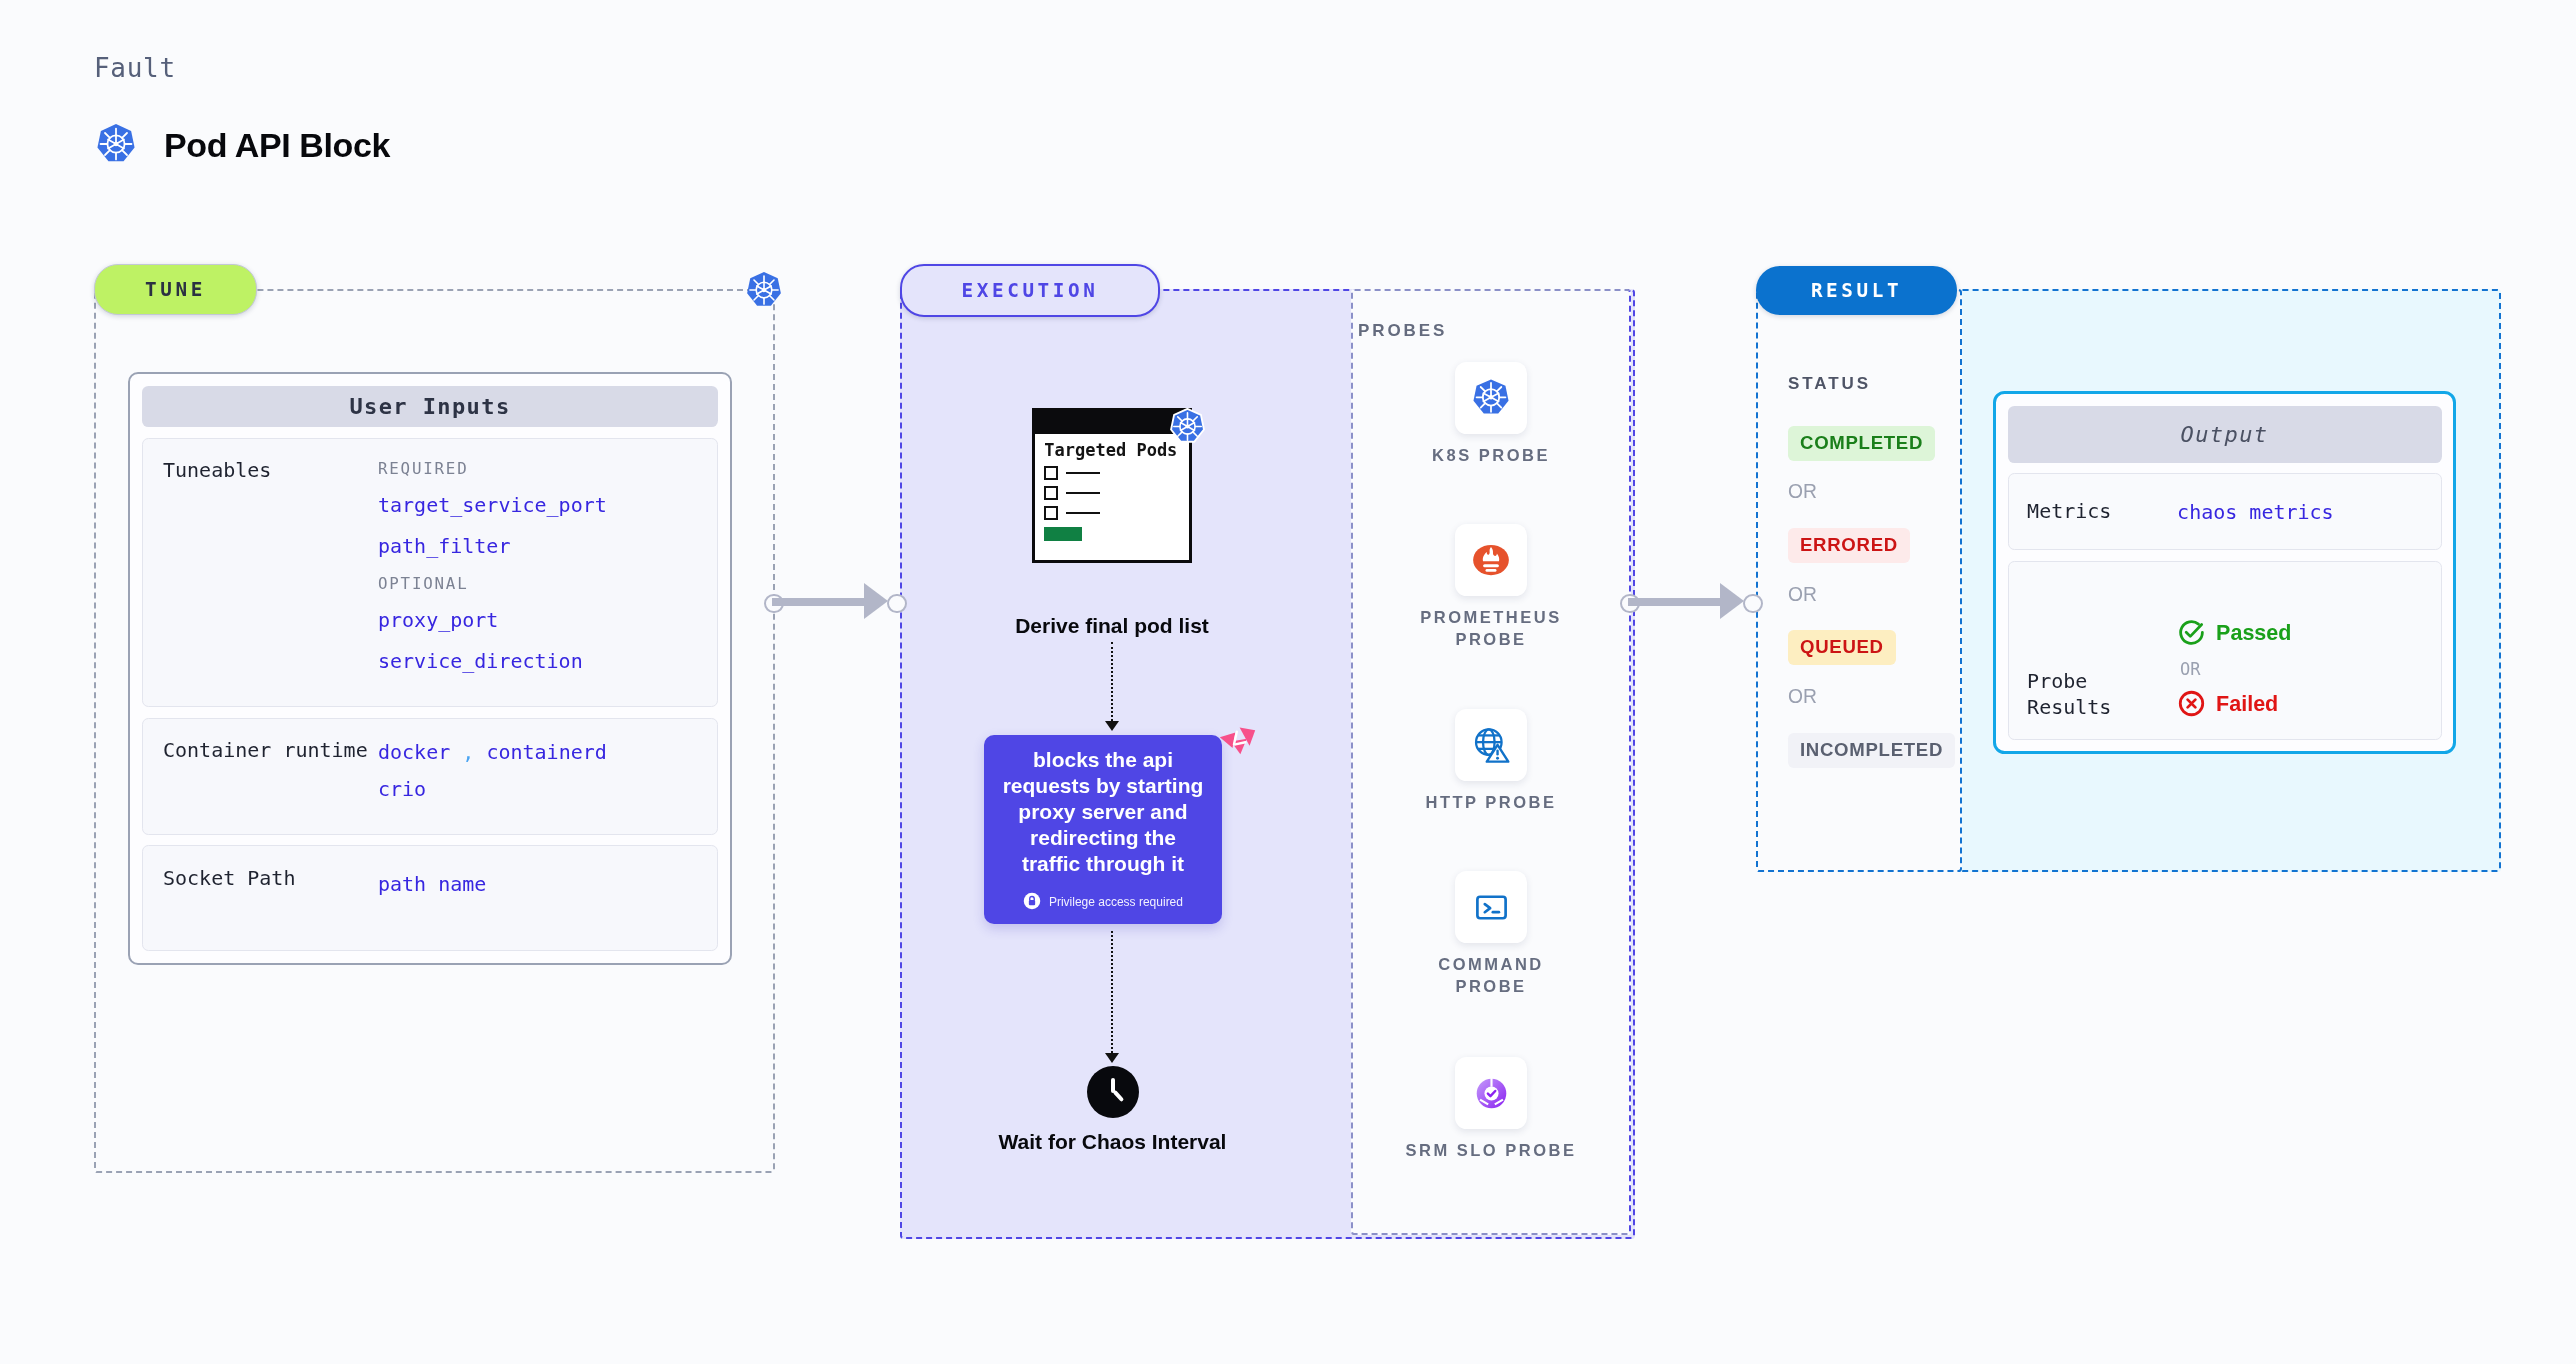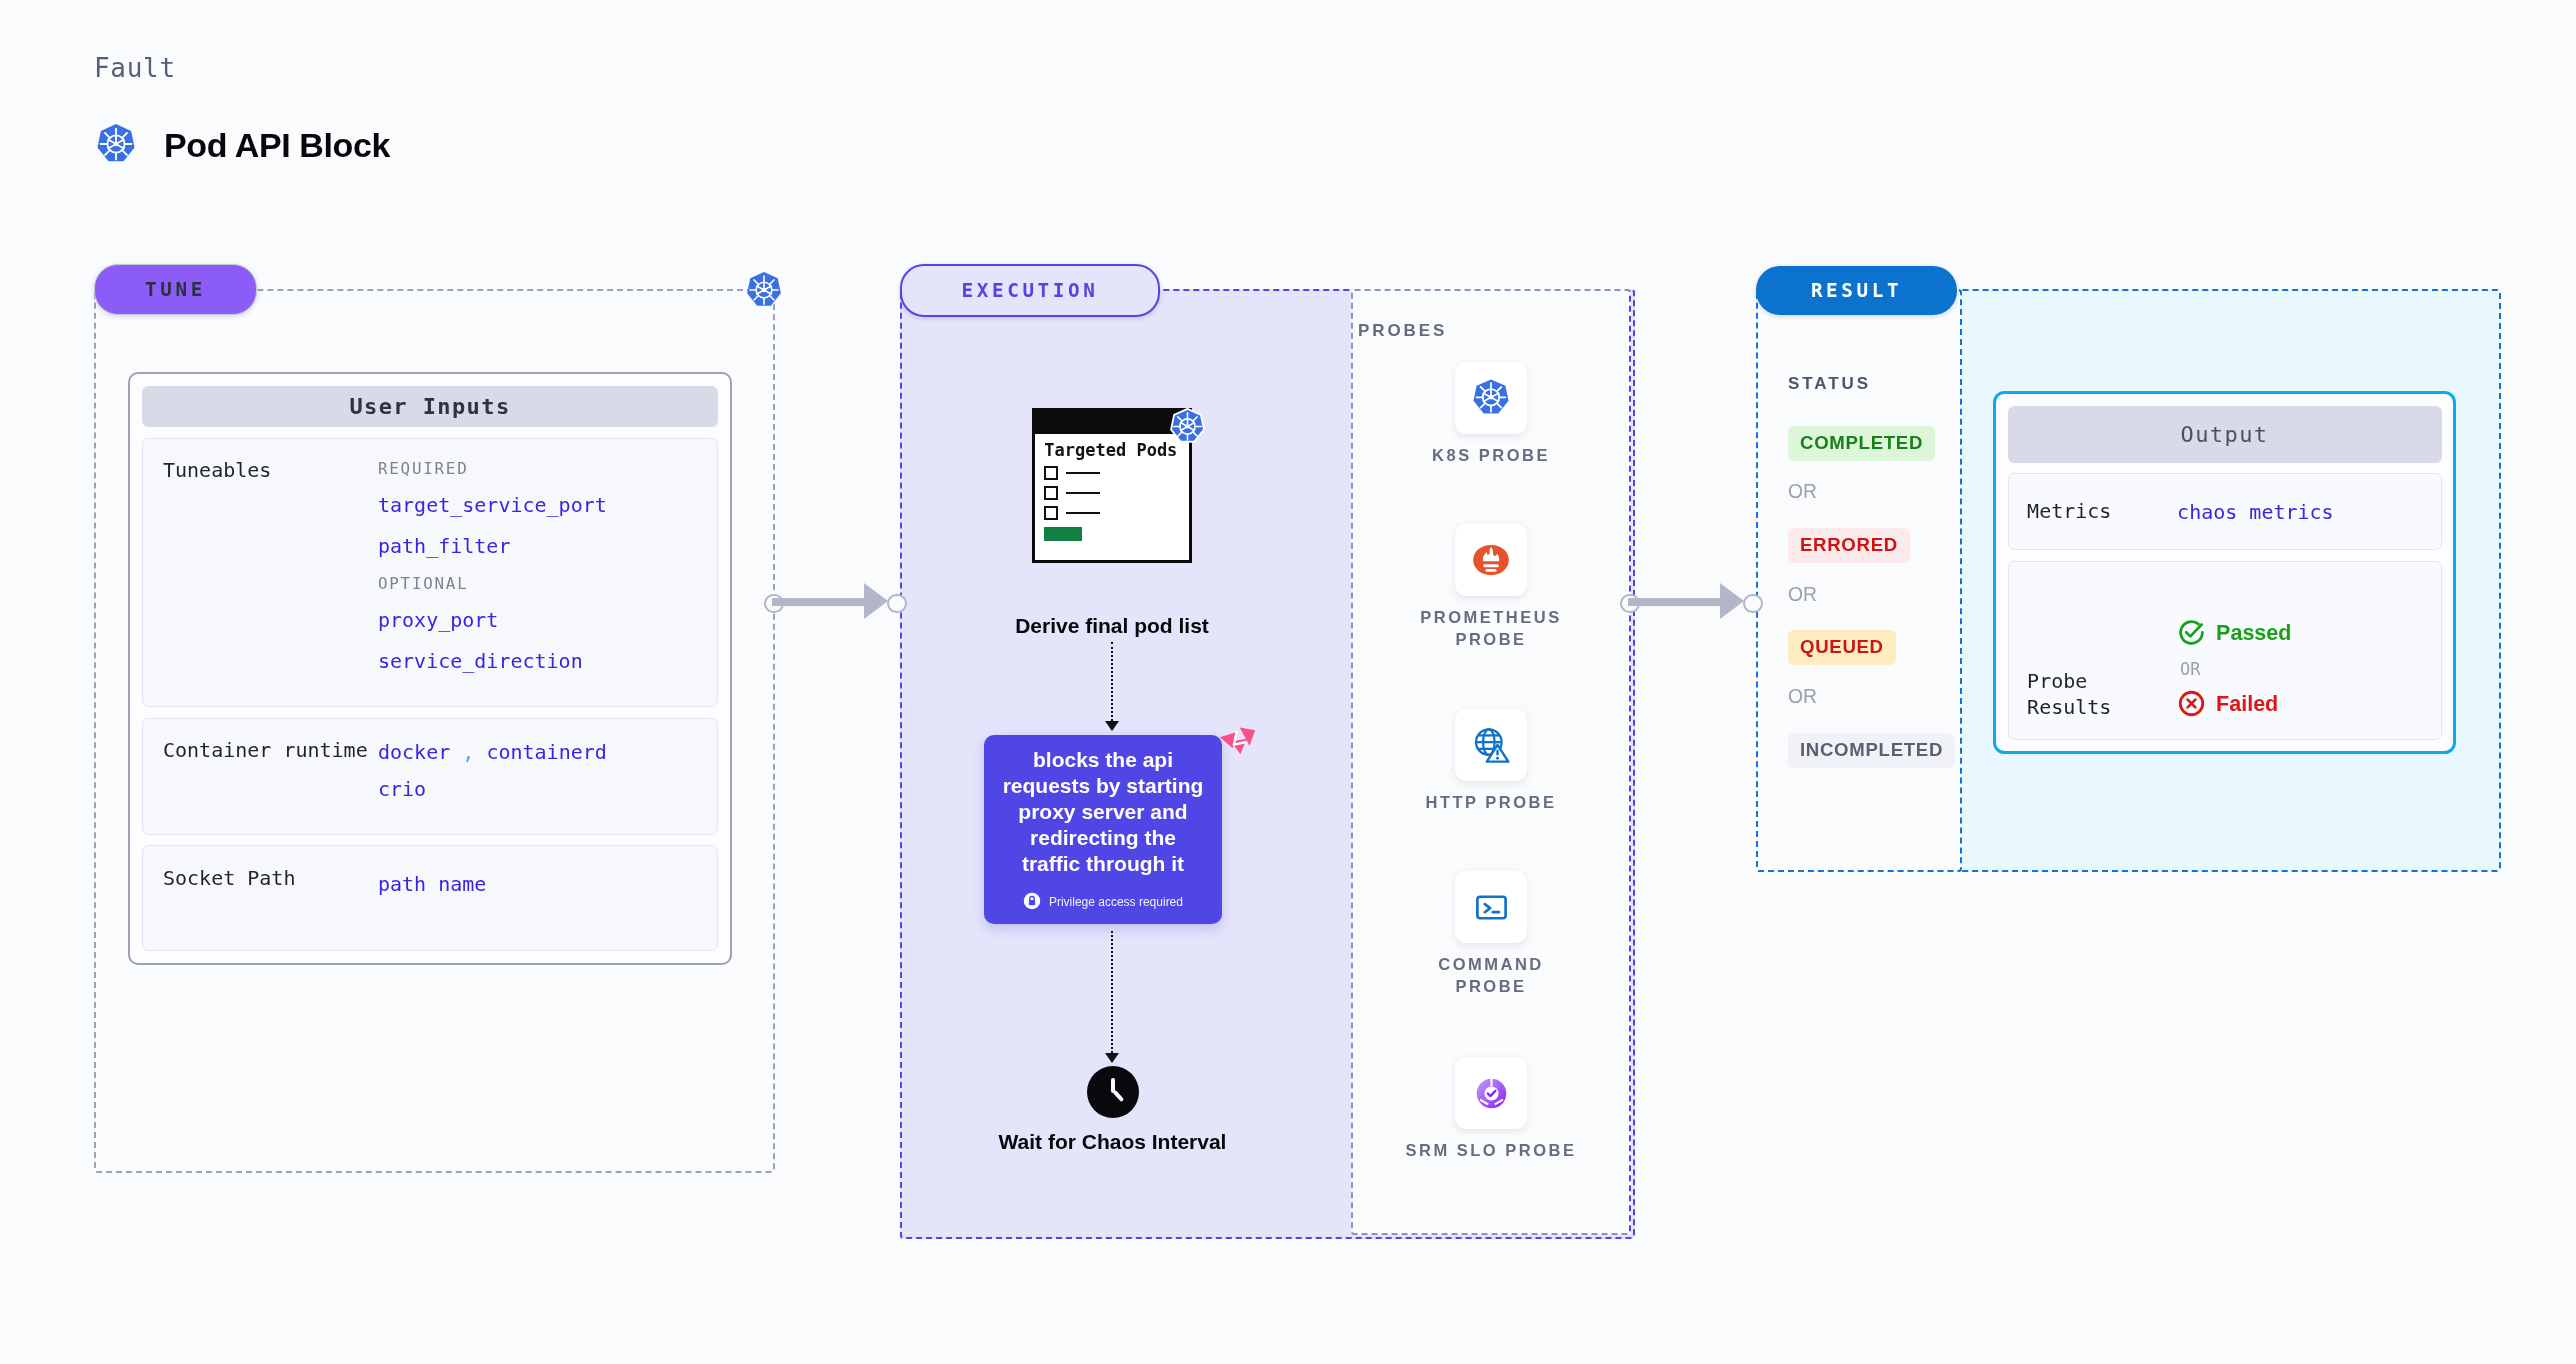--- a/index.html
+++ b/index.html
@@ -21,21 +21,21 @@
 
   
   .sect-tag{
     position:absolute;z-index:6;
     height:49px;border-radius:24px;
     display:flex;align-items:center;justify-content:center;
     font-family:"DejaVu Sans Mono","Liberation Mono",monospace;
     font-size:19.3px;font-weight:bold;letter-spacing:3.6px;
     box-shadow:0 1.4px 5px rgba(30,40,80,.18);
   }
-  .tag-tune{left:94px;top:264px;width:161px;background:#8b5cf6;border:1.8px solid #c3c8d6;color:#2b3142;}
+  .tag-tune{left:94px;top:264px;width:161px;background:#bef264;border:1.8px solid #c3c8d6;color:#2b3142;}
   .tag-exec{left:900px;top:264px;width:256px;background:#e4e4fb;border:2.1px solid #4f46e5;color:#4f46e5;}
   .tag-result{left:1756px;top:266px;width:201px;background:#0b72ce;border:none;color:#ffffff;}
 
   .dashbox{position:absolute;border-radius:3.6px;}
 
   
   #tune-box{left:94px;top:289px;width:677px;height:880px;
      border:2.1px dashed #9aa2b4;background:transparent;}
   
   #exec-box{left:900px;top:289px;width:731px;height:946px;
@@ -153,21 +153,21 @@
   .orlbl{position:absolute;left:1788px;font-size:19.3px;color:#9aa0b0;}
 
   #out-card{
     position:absolute;left:1993px;top:391px;width:463px;
     border:3.6px solid #12a7e8;border-radius:11.5px;background:#fdfdff;
     padding:11.5px;box-sizing:border-box;
   }
   #out-head{background:#d8dae7;border-radius:6.4px;height:57px;
     display:flex;align-items:center;justify-content:center;
     font-family:"DejaVu Sans Mono","Liberation Mono",monospace;
-    font-size:22px;color:#4b5163;letter-spacing:1.4px;}
+    font-size:22px;color:#4b5163;letter-spacing:1.4px;font-style:italic;}
   .out-row{margin-top:10.7px;border:1.4px solid #e3e5ee;border-radius:6.4px;background:#f9fafd;
     padding:18.6px 18.6px;display:flex;align-items:flex-end;box-sizing:border-box;}
   .out-label{font-family:"DejaVu Sans Mono","Liberation Mono",monospace;
     font-size:20px;color:#1f2330;width:150px;flex:none;line-height:1.32;}
   .out-val{font-family:"DejaVu Sans Mono","Liberation Mono",monospace;
     font-size:20px;color:#3726e0;}
   .pr-line{display:flex;align-items:center;gap:10px;}
   .pr-text{font-size:21.5px;font-weight:bold;}
   .pr-or{font-family:"DejaVu Sans Mono","Liberation Mono",monospace;
     font-size:17px;color:#9aa0b0;margin:10px 0 10px 2.9px;}

